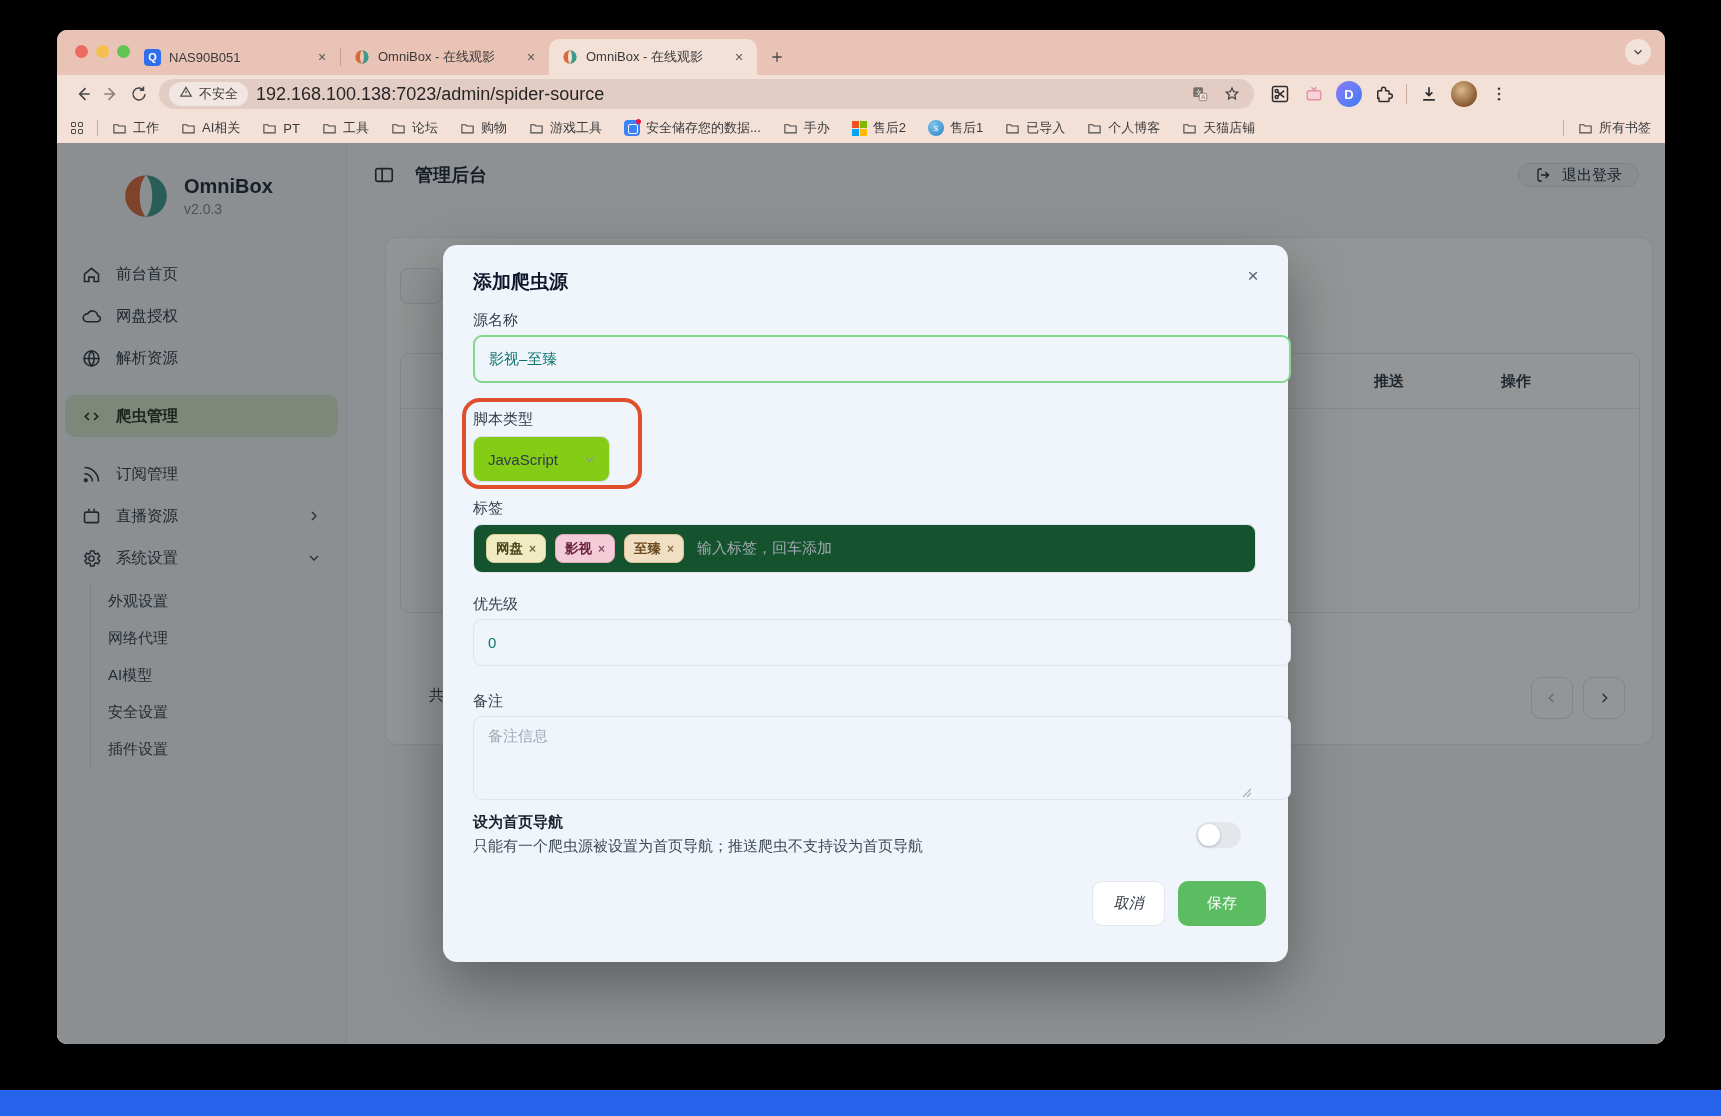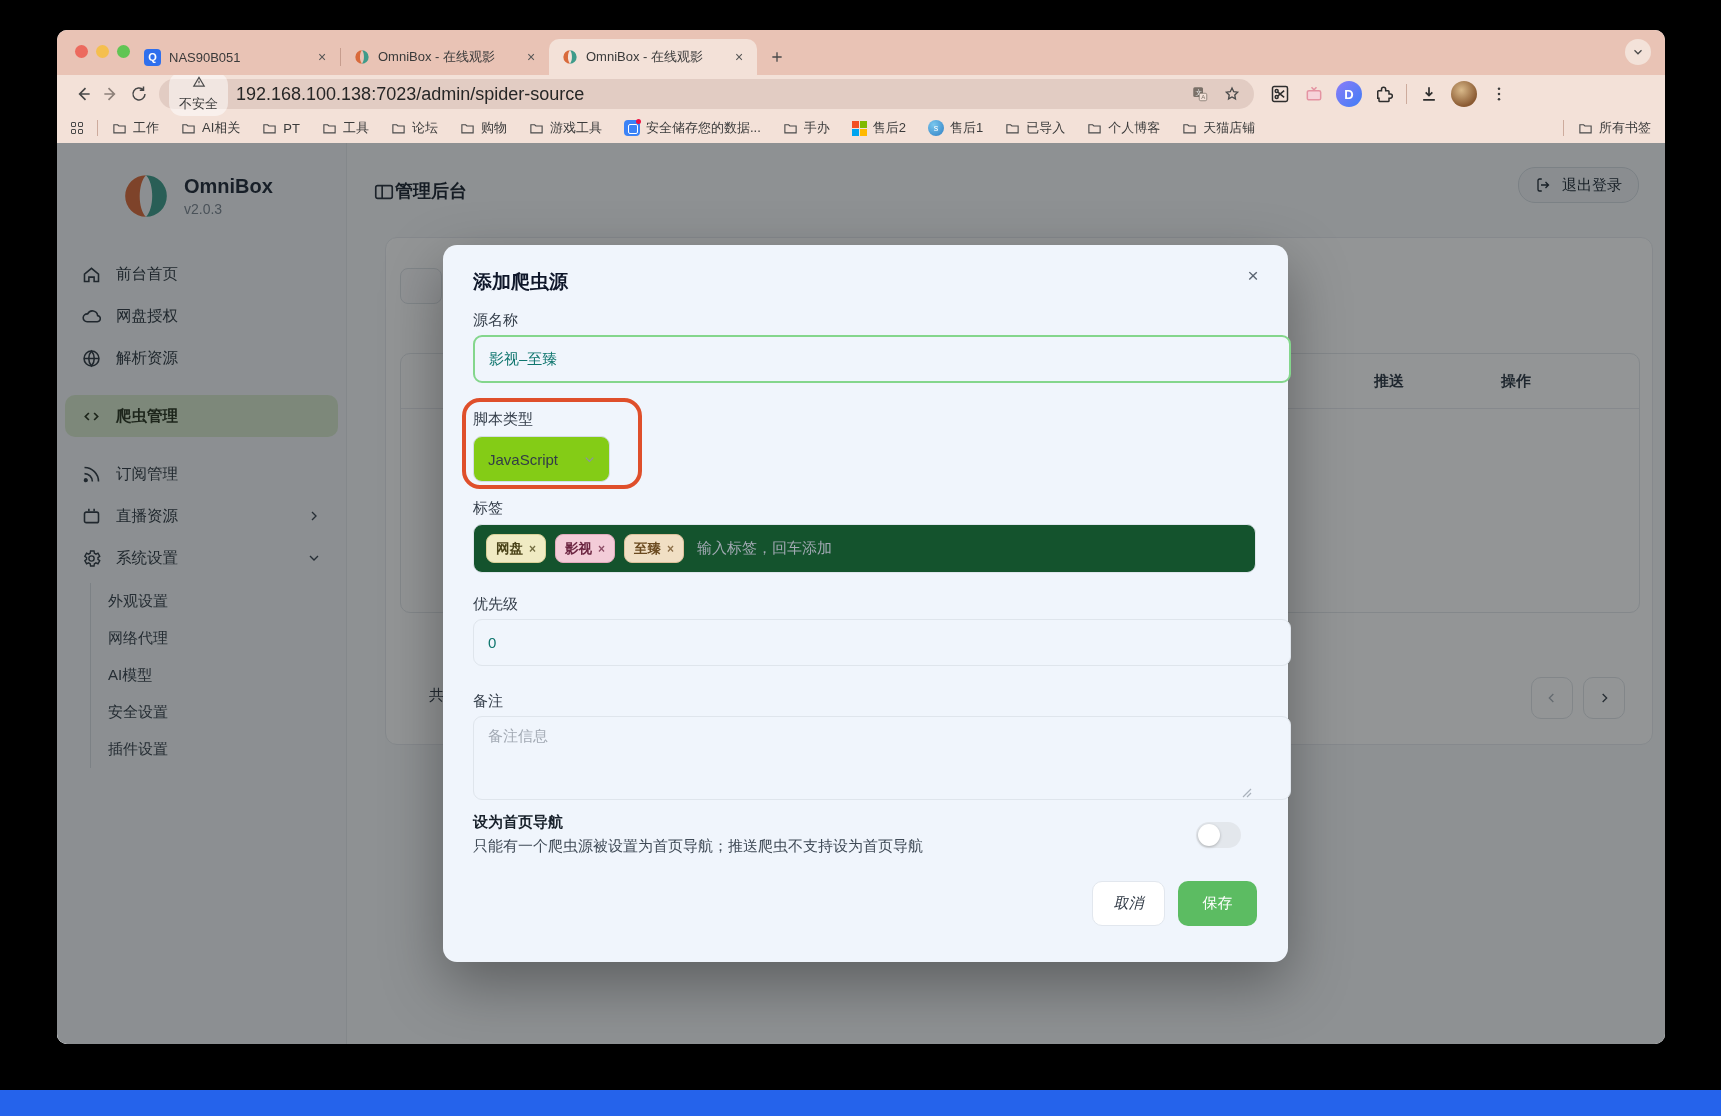--- a/index.html
+++ b/index.html
@@ -23,21 +23,21 @@
   .tab-sep { width:1px; height:18px; background:#c79d8e; margin-bottom:9px; }
   .newtab { width:28px; height:28px; margin:0 0 4px 6px; display:flex; align-items:center; justify-content:center; }
   .tab-search { position:absolute; right:14px; top:9px; width:26px; height:26px; border-radius:50%; background:#f3e2d9; display:flex; align-items:center; justify-content:center; }
   .appicon { width:17px; height:17px; border-radius:4px; flex:0 0 auto; display:flex; align-items:center; justify-content:center; }
   .nas-ic { background:#2f6fed; color:#fff; font-size:11px; font-weight:bold; }
 
   
   .toolbar { height:38px; background:#f3e1d8; display:flex; align-items:center; padding:0 12px; }
   .navbtn { width:28px; height:28px; display:flex; align-items:center; justify-content:center; }
   .omnibar { flex:1; max-width:1095px; height:30px; margin:0 6px; background:#e2ccc3; border-radius:15px; display:flex; align-items:center; padding:0 10px; gap:8px; }
-  .sec-chip { display:flex; align-items:center; gap:6px; background:rgba(255,255,255,.5); border-radius:13px; padding:3px 10px; font-size:13px; color:#3e3e3e;flex-direction:column; }
+  .sec-chip { display:flex; gap:6px; background:rgba(255,255,255,.5); border-radius:13px; padding:3px 10px; font-size:13px; color:#3e3e3e; }
   .url { font-size:18px; color:#262626; flex:1; }
   .bar-ic { width:24px; height:24px; display:flex; align-items:center; justify-content:center; }
   .extrow { display:flex; align-items:center; gap:10px; margin-left:8px; }
   .badge-d { width:26px; height:26px; border-radius:50%; background:linear-gradient(135deg,#8b7cf8,#3f7df6); color:#fff; font-weight:bold; font-size:13px; display:flex; align-items:center; justify-content:center; }
   .avatar { width:26px; height:26px; border-radius:50%; background:radial-gradient(circle at 40% 35%, #d9b98a, #8a5a32 70%); }
   .vsep { width:1px; height:20px; background:#cdab9d; }
 
   
   .bookbar { height:30px; background:#f3e1d8; display:flex; align-items:center; padding:0 14px; gap:22px; font-size:13px; color:#3b3b3b; }
   .bm { display:flex; align-items:center; gap:6px; white-space:nowrap; }
@@ -57,23 +57,23 @@
   .brand { display:flex; align-items:center; gap:13px; padding:28px 24px 32px;margin-left:40px; }
   .brand-name { font-size:20px; font-weight:bold; color:#1f2937; }
   .brand-ver { font-size:14px; color:#7b8591; margin-top:3px; }
   .nav-item { height:42px; display:flex; align-items:center; gap:14px; padding:0 24px; font-size:15.5px; color:#2e3842; }
   .nav-item.active { background:#d7e8cc; border-radius:10px; margin:16px 8px; padding:0 16px; color:#28331f; font-weight:bold; }
   .nav-item .chev { margin-left:auto; }
   .subnav { margin:4px 0 0 33px; border-left:1px solid #d6dbe0; }
   .subnav .sub { height:37px; display:flex; align-items:center; padding-left:17px; font-size:15px; color:#38424d; }
 
   .main { flex:1; position:relative; }
-  .topbar { height:64px; display:flex; align-items:flex-end; padding:4px 26px; }
+  .topbar { height:64px; display:flex; align-items:center; padding:16px 26px; gap:20px; }
   .page-title { font-size:18px; font-weight:bold; color:#1b2430; }
-  .logout { margin-left:auto; height:36px; padding:0 16px; border:1px solid #d4dae0; background:#eef1f4; border-radius:17px; display:flex; align-items:center; gap:9px; font-size:15px; color:#212b36; }
+  .logout { margin-left:auto; height:24px; padding:0 16px; border:1px solid #d4dae0; background:#eef1f4; border-radius:17px; display:flex; align-items:center; gap:9px; font-size:15px; color:#212b36; }
 
   .card { position:absolute; left:38px; top:94px; width:1268px; height:508px; background:#fff; border:1px solid #e7eaee; border-radius:12px; }
   .frag-btn { position:absolute; left:14px; top:30px; width:42px; height:36px; border:1px solid #dfe3e8; border-radius:8px; background:#fbfcfd; }
   .tablebox { position:absolute; left:14px; top:115px; width:1240px; height:260px; border:1px solid #e3e7eb; border-radius:10px; }
   .thead { height:55px; border-bottom:1px solid #e7eaee; position:relative; font-size:15px; font-weight:bold; color:#2f3a46; }
   .th-push { position:absolute; left:958px; top:18px; width:60px; text-align:center; }
   .th-op { position:absolute; left:1085px; top:18px; width:60px; text-align:center; }
   .total { position:absolute; left:43px; top:448px; font-size:15px; color:#333d49; }
   .pgbtn { position:absolute; top:439px; width:42px; height:42px; border:1px solid #e0e4e8; border-radius:10px; background:#fff; display:flex; align-items:center; justify-content:center; }
   .pg-prev { left:1145px; } .pg-next { left:1197px; }
@@ -101,21 +101,21 @@
   .pill-2 { background:#f3ccd8; border:1px solid #e2a9bb; color:#6b2440; }
   .pill-3 { background:#f1dfc4; border:1px solid #dcc09a; color:#6b4a1f; }
   .tag-ph { font-size:15px; color:#a2a9b3; margin-left:4px; }
   .resize-h { position:absolute; left:797px; top:541px; }
   .nav-head { position:absolute; left:30px; top:568px; font-size:15px; font-weight:bold; color:#18212b; }
   .nav-desc { position:absolute; left:30px; top:592px; font-size:15px; color:#3f4a56; }
   .toggle { position:absolute; left:753px; top:577px; width:45px; height:26px; border-radius:13px; background:#e3e7ec; }
   .knob { position:absolute; left:2px; top:2px; width:22px; height:22px; border-radius:50%; background:#fff; box-shadow:0 1px 3px rgba(0,0,0,.25); }
   .btn { position:absolute; top:636px; height:45px; border-radius:10px; font-size:15px; display:flex; align-items:center; justify-content:center; }
   .btn-cancel { left:649px; width:73px; background:#fff; border:1px solid #e2e7ee; color:#2c3642;font-style:italic; }
-  .btn-save { left:735px; width:79px; background:#5cbc62; color:#fff; }
+  .btn-save { left:735px; width:88px; background:#5cbc62; color:#fff; }
 
   svg.ic { display:block; }
 </style>
 </head>
 <body>
 
 <div class="desktop-strip"></div>
 
 <div class="win">
 

